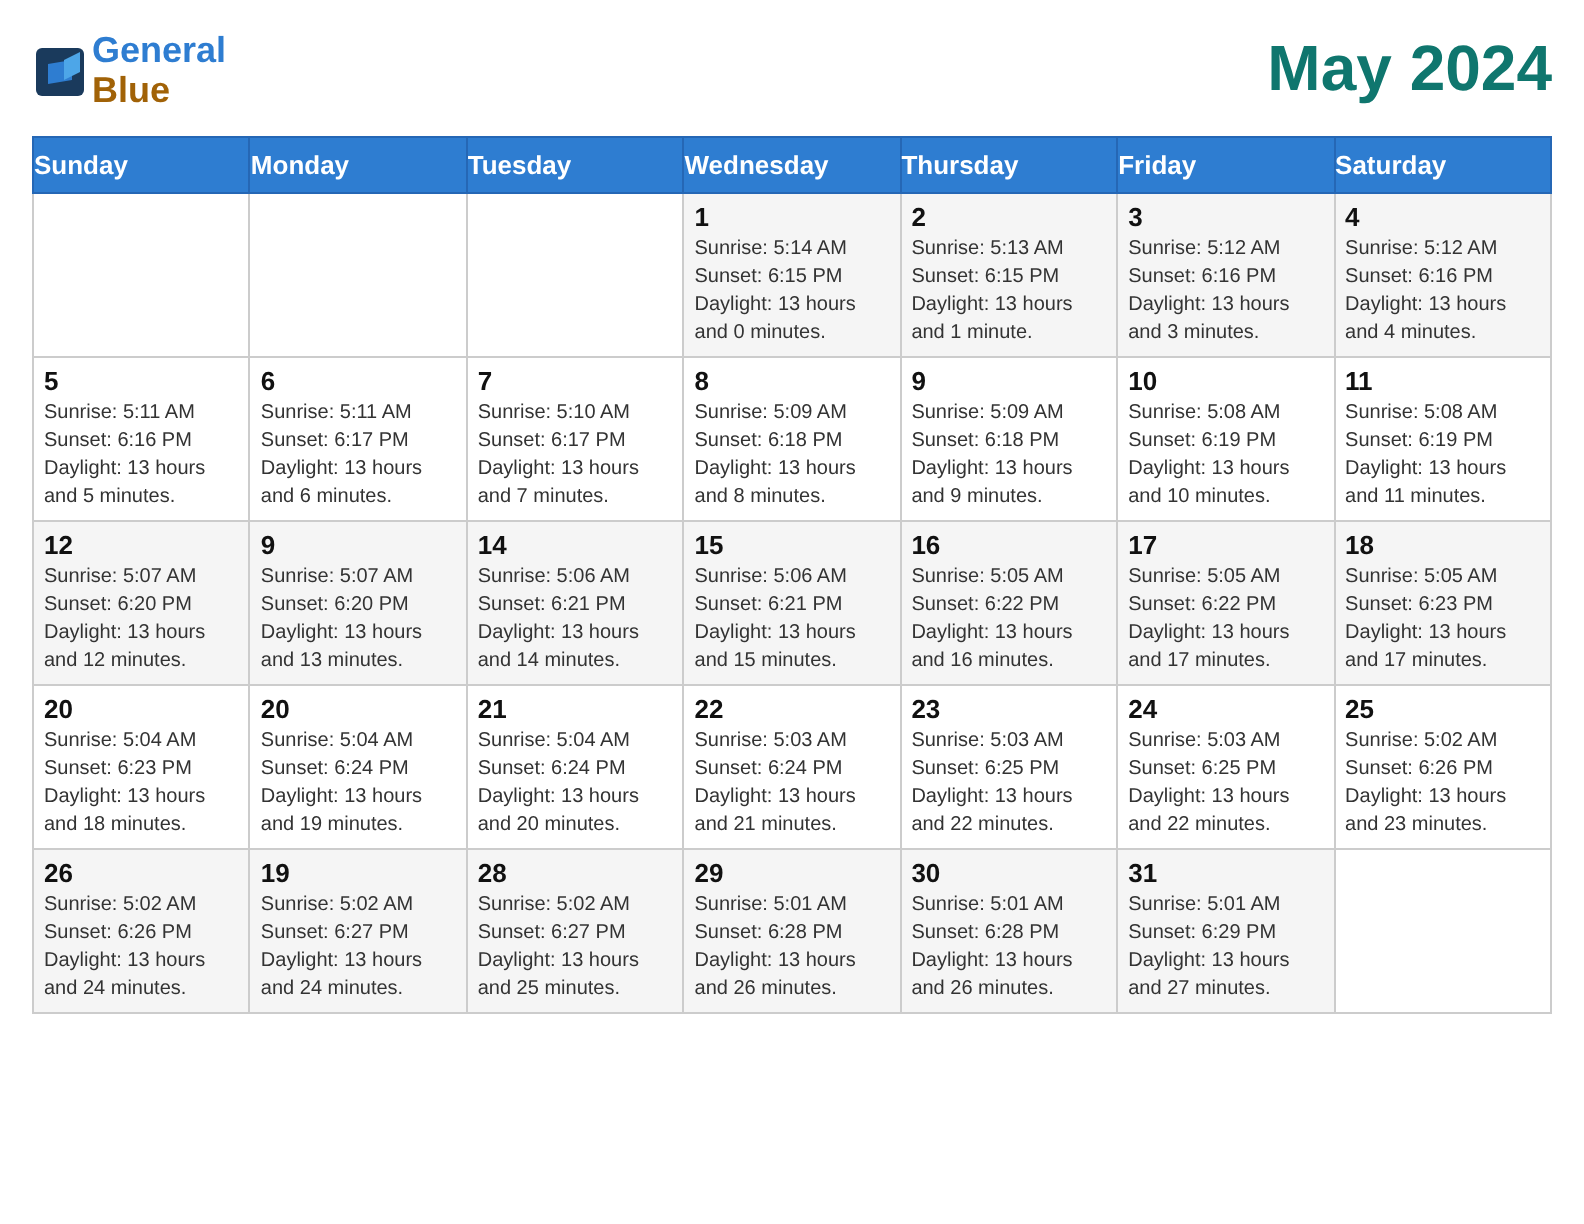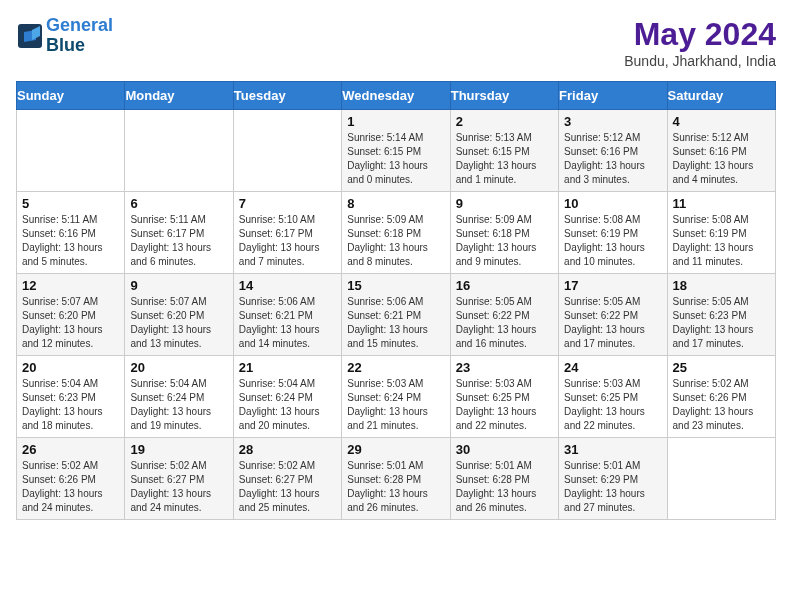--- a/index.html
+++ b/index.html
@@ -33,21 +33,21 @@
       width: 28px;
       height: 28px;
       margin-right: 2px;
     }
     .title-block {
       text-align: right;
     }
     .month-title {
       font-size: 32px;
       font-weight: bold;
-      color: #4c1d95;
+      color: #0f766e;
     }
     .location {
       font-size: 14px;
       color: #444;
     }
     table {
       width: 100%;
       border-collapse: collapse;
       font-size: 11px;
     }
@@ -91,27 +91,26 @@
 
 <div class="header">
   <div class="logo">
     <svg class="logo-icon" viewBox="0 0 28 28">
       <rect x="2" y="2" width="24" height="24" rx="3" fill="#1a3a5c"></rect>
       <polygon points="8,20 8,10 20,8 20,18" fill="#2e7dd1"></polygon>
       <polygon points="16,8 24,4 24,14 16,18" fill="#4da6e8"></polygon>
     </svg>
     <div>
       <div class="logo-text">
-        <span>General</span><br><span style="color:#0c4a6e">Blue</span>
+        <span>General</span><br><span style="color:#a16207">Blue</span>
       </div>
     </div>
   </div>
   <div class="title-block">
     <div class="month-title">May 2024</div>
-    <div class="location">Bundu, Jharkhand, India</div>
   </div>
 </div>
 
 <table>
   <thead>
     <tr>
     <th>Sunday</th>
         <th>Monday</th>
         <th>Tuesday</th>
         <th>Wednesday</th>

